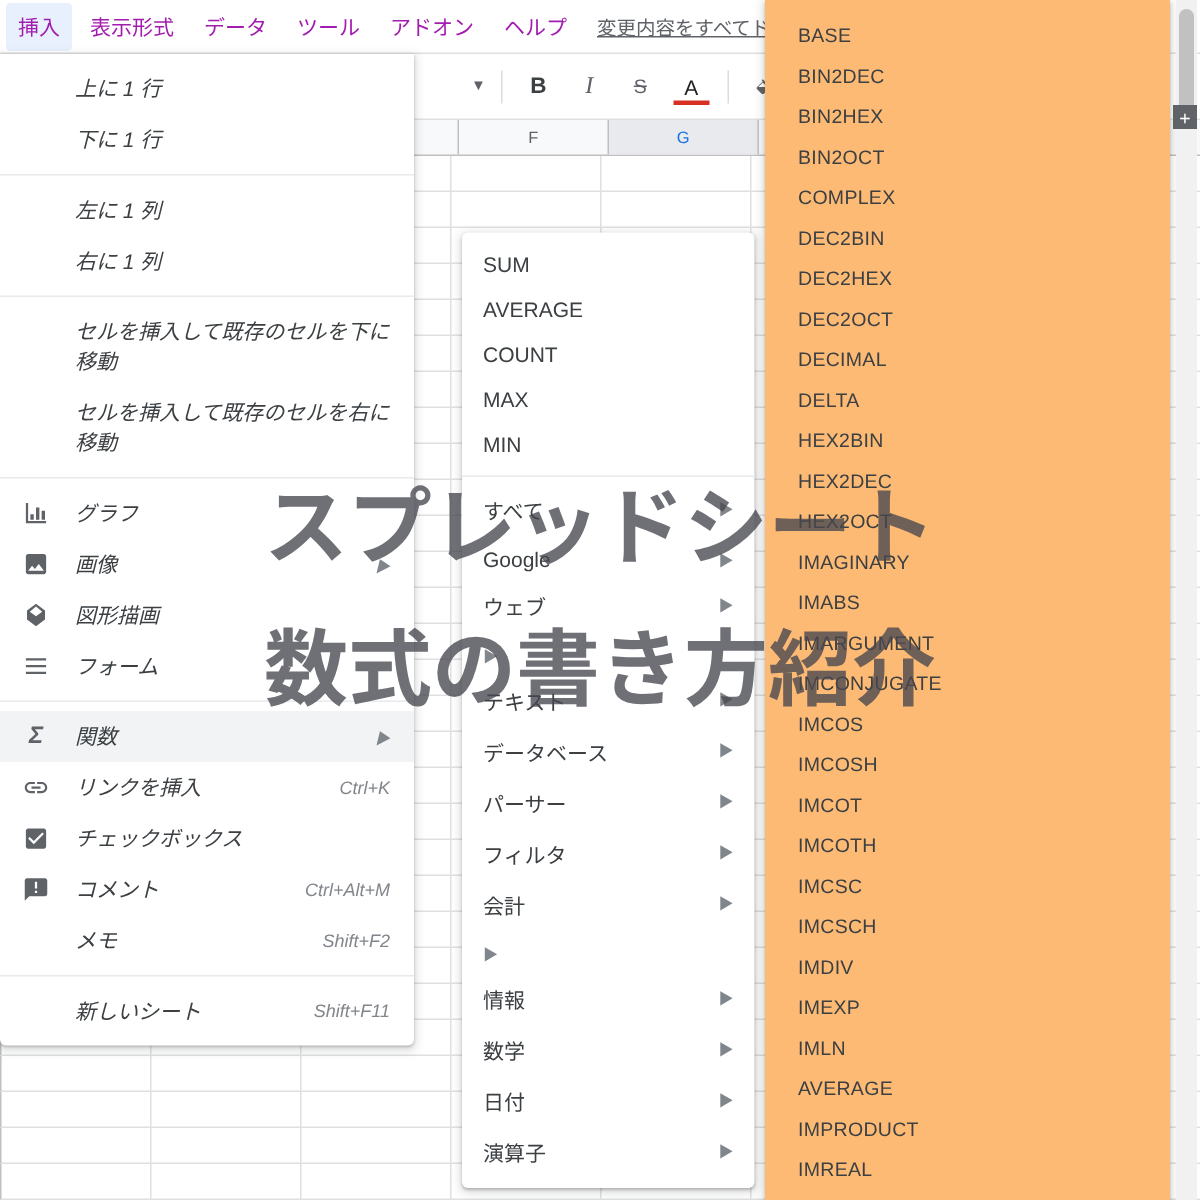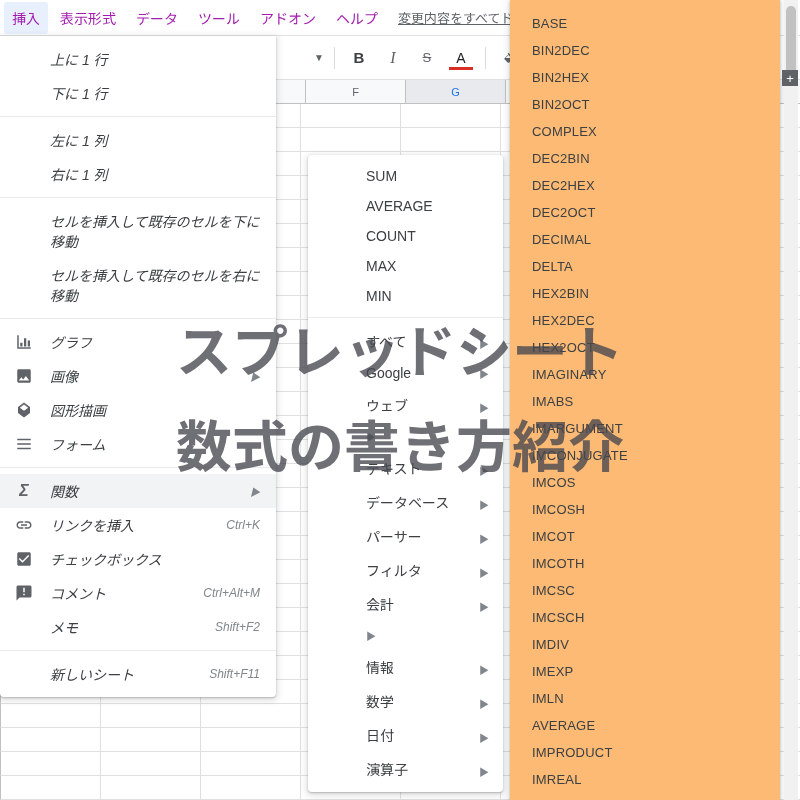--- a/index.html
+++ b/index.html
@@ -102,26 +102,25 @@
       left:308px;
       width:195px;
       background:#fff;
       box-shadow:0 2px 6px 2px rgba(60,64,67,.15), 0 1px 2px rgba(60,64,67,.3);
       border-radius:4px;
       padding:6px 0;
       z-index:11;
     }
     .sm-item{
       display:flex;
-      align-items:flex-end;
+      align-items:flex-start;
       padding:7px 14px;
       font-size:14px;
       color:#3c4043;
       cursor:pointer;
-      margin-left:44px;
     }
     .sm-item .label{flex:1;}
     .sm-item .sub-caret{color:#80868b; font-size:10px;}
 
     
     .fnpanel{
       position:absolute;
       top:0;
       left:510px;
       width:270px;

